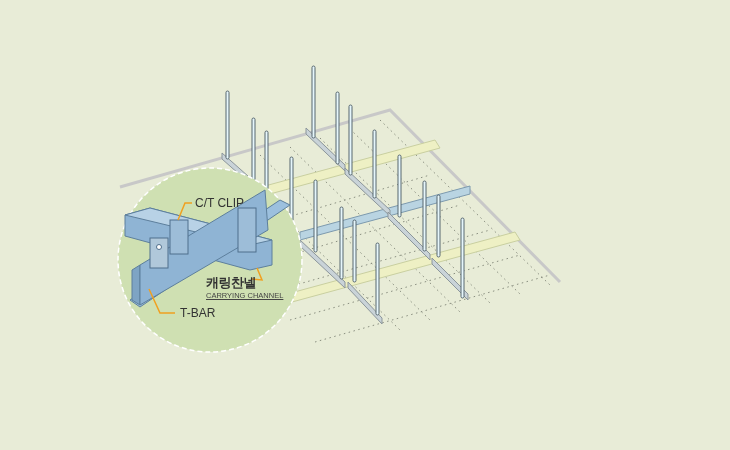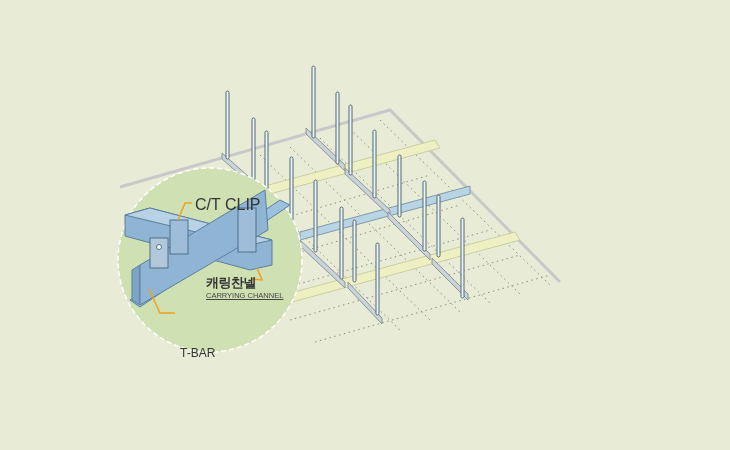--- a/index.html
+++ b/index.html
@@ -1,23 +1,23 @@
 <!DOCTYPE html>
 <html><head>
 <meta charset="utf-8">
 <style>
   html, body { margin:0; padding:0; }
   body { width:730px; height:450px; background:#e8ecd7; overflow:hidden; position:relative;
          font-family:"Liberation Sans", "DejaVu Sans", sans-serif; }
   #diagram { position:absolute; left:0; top:0; width:730px; height:450px; }
   .label { position:absolute; color:#333; white-space:nowrap; }
-  .lbl-clip { left:195px; top:196px; font-size:16px; }
+  .lbl-clip { left:195px; top:196px; font-size:12px; }
   .lbl-kr { left:206px; top:274px; font-size:13px; font-weight:bold; font-family:"DejaVu Sans", sans-serif; letter-spacing:-0.5px; }
   .lbl-en { left:206px; top:291px; font-size:7.5px; color:#444;text-decoration:underline; }
-  .lbl-tbar { left:180px; top:306px; font-size:12px;margin-top:40px; }
+  .lbl-tbar { left:180px; top:306px; font-size:12px; }
 </style>
 </head>
 <body>
 
 <svg id="diagram" viewBox="0 0 730 450" xmlns="http://www.w3.org/2000/svg">
 
   <g stroke="#c8c8c8" stroke-width="3" fill="none">
     <polyline points="120,187 390,110 560,282"></polyline>
   </g>
 

